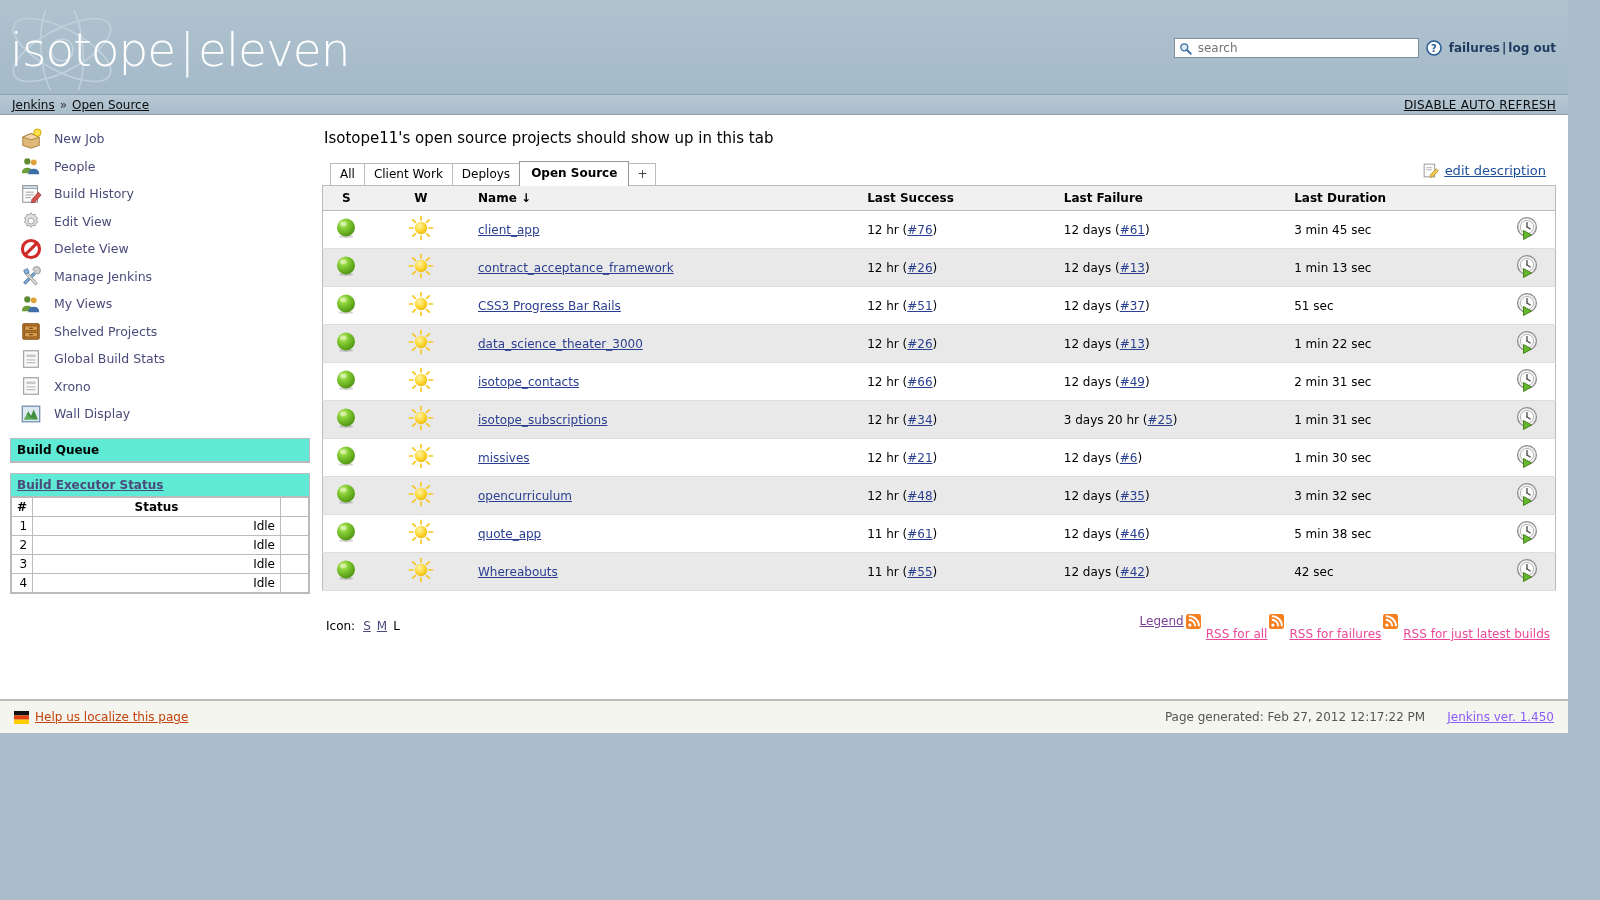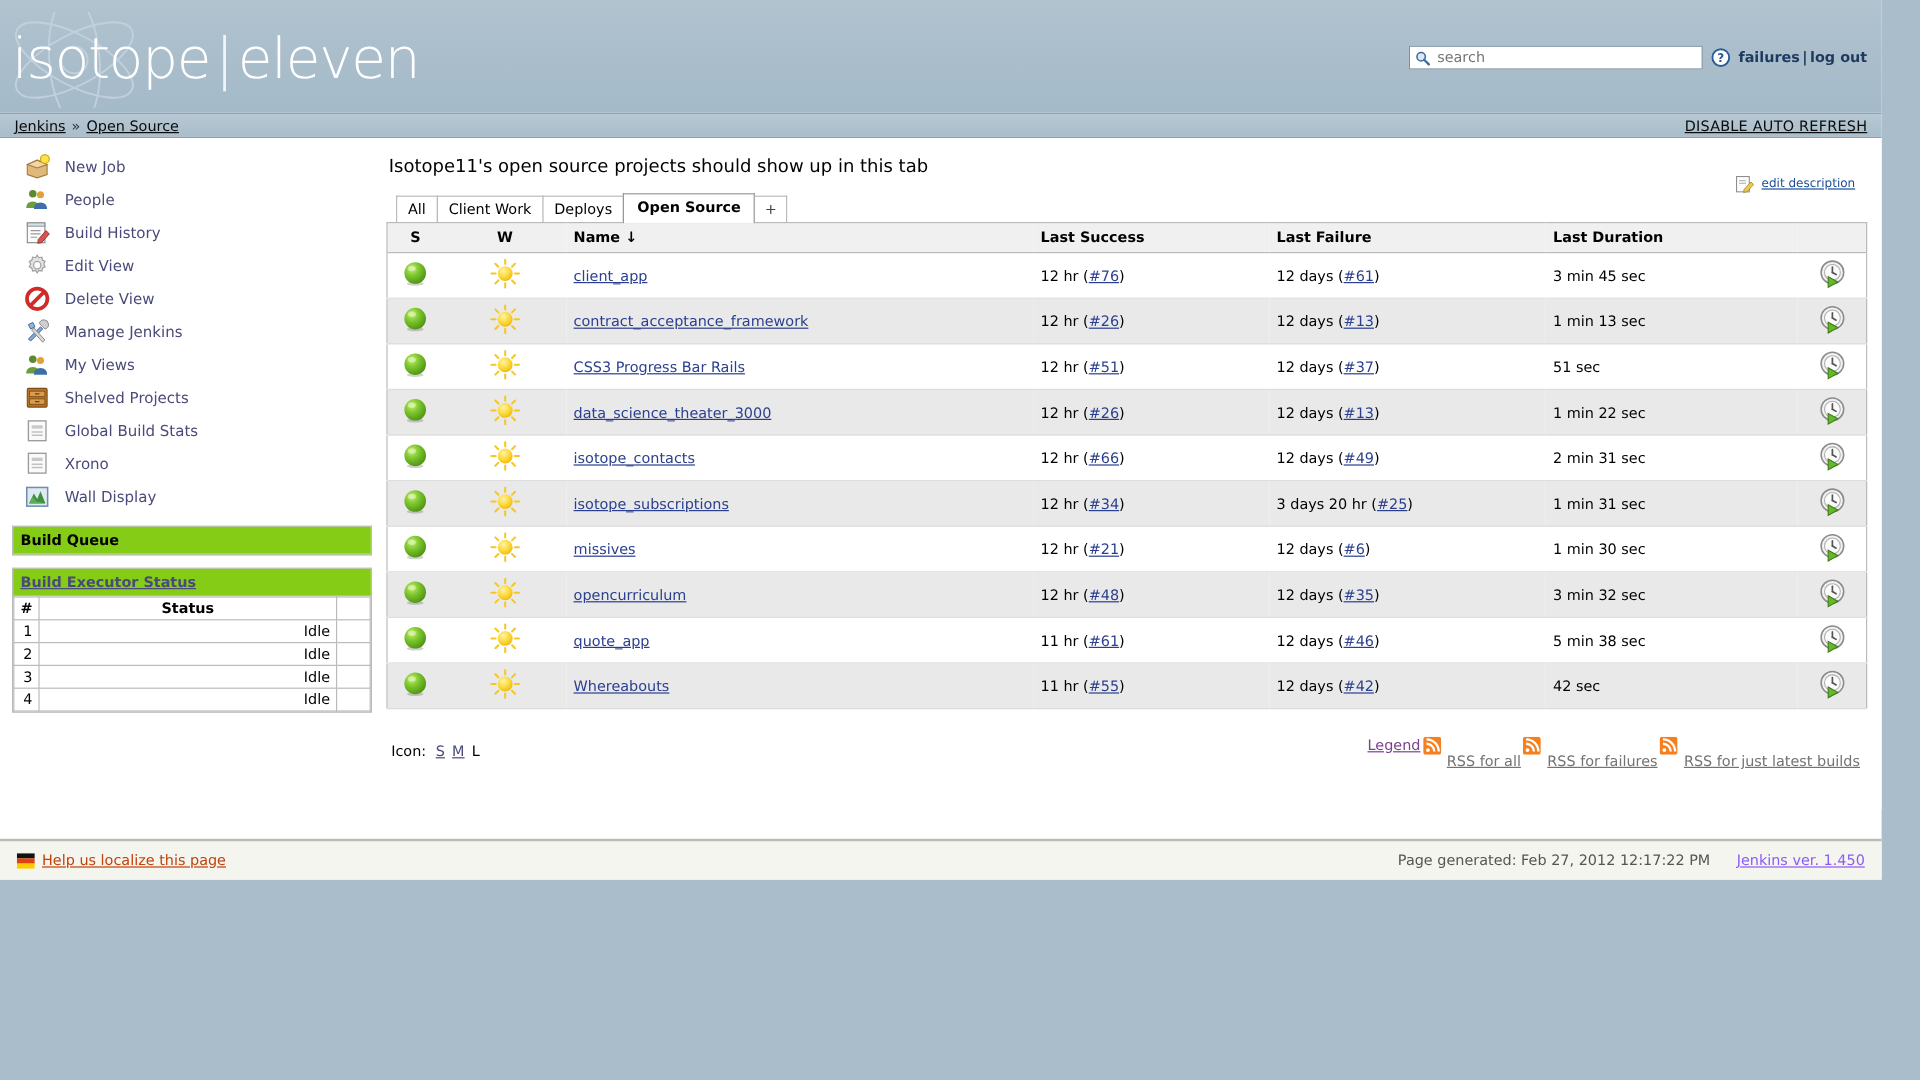--- a/index.html
+++ b/index.html
@@ -112,21 +112,21 @@
     font-size:12.5px;
   }
 
   
   .panel {
     border:1px solid #bbb;
     margin-top:10px;
     background:#fff;
   }
   .panel-head {
-    background:#84cc16;
+    background:#5eead4;
     border-bottom:1px solid #bbb;
     padding:4px 6px;
     font-weight:bold; font-size:12px;
   }
   .panel-head a { color:#4a4a7a; text-decoration:underline; }
   .panel-body { padding:4px 6px; font-size:12px; }
   table.exec { width:100%; border-collapse:collapse; font-size:12px; }
   table.exec th, table.exec td {
     border:1px solid #bbb;
     padding:2px 5px;
@@ -138,23 +138,24 @@
 
   
   .view-desc {
     font-size:15px;
     color:#000;
     margin:0 0 14px 0;
     padding-left:2px;
   }
   .edit-desc {
     position:absolute;
-    right:22px; top:145px;
+    right:22px; top:162px;
     display:flex; align-items:center; gap:6px;
-    font-size:10px;
+    font-size:13px;
+    text-decoration:underline;
   }
   .edit-desc a { color:#1c4f99; text-decoration:underline; }
 
   
   .tabbar {
     display:flex; align-items:flex-end;
     height:24px;
     margin-left:8px;
     position:relative;
     z-index:2;
@@ -237,21 +238,21 @@
   .icon-size .lbl { margin-right:2px; }
   .icon-size a { color:#4a4a7a; text-decoration:underline; }
   .icon-size .cur { color:#000; }
   .feeds {
     margin-left:auto;
     display:flex; align-items:center; gap:2px;
     padding-right:6px;
   }
   .feeds .legend a { color:#7a3f8f; text-decoration:underline; }
   .feed { display:flex; align-items:center; gap:5px; }
-  .feed a { color:#737373; text-decoration:underline;margin-top:26px; }
+  .feed a { color:#ec4899; text-decoration:underline;margin-top:26px; }
   .rss-ico { width:15px; height:15px; flex:none; }
 
   
   .footer {
     border-top:2px solid #b9bcb0;
     background:#f4f5ee;
     height:34px;
     display:flex; align-items:center;
     padding:0 14px;
     font-size:12px;

